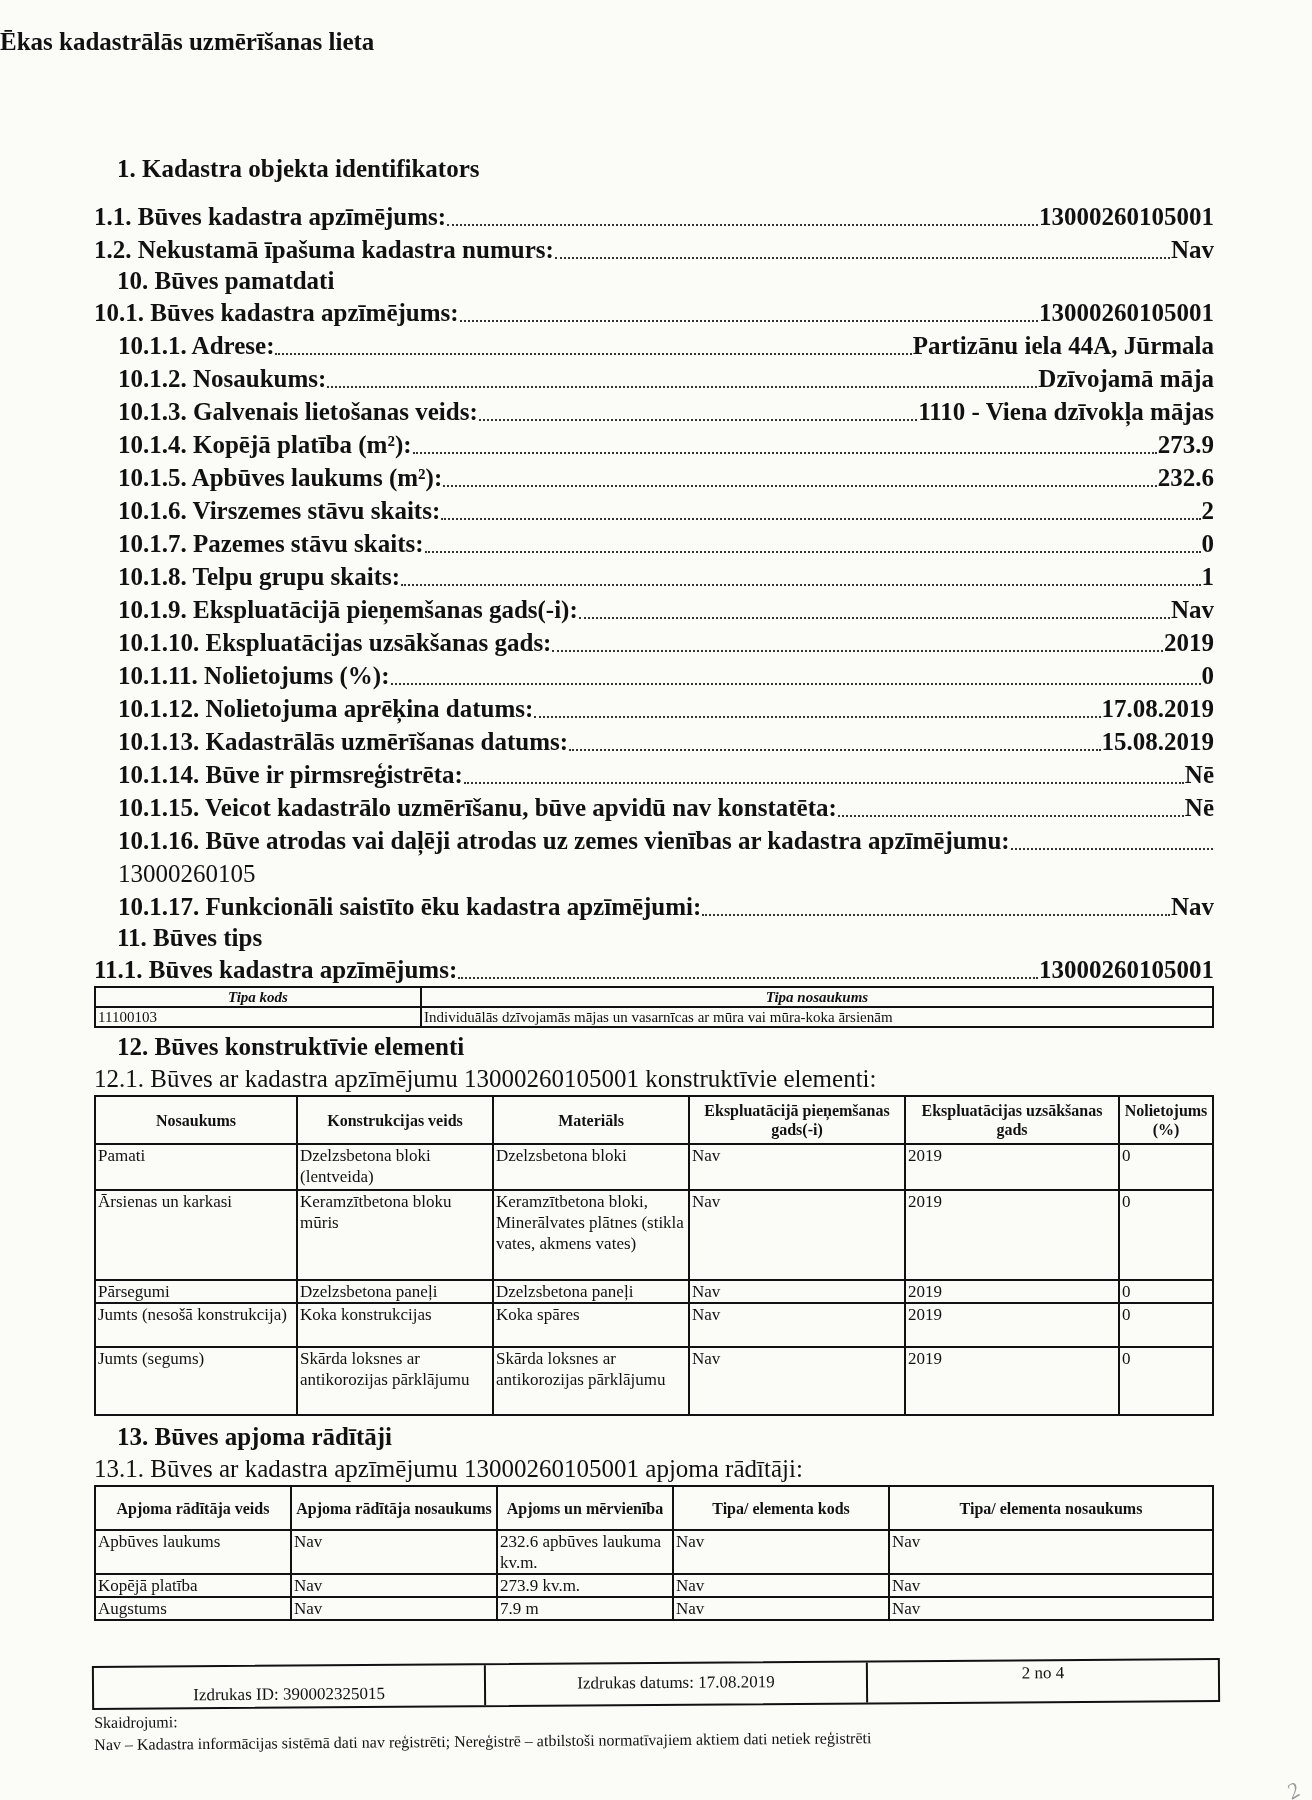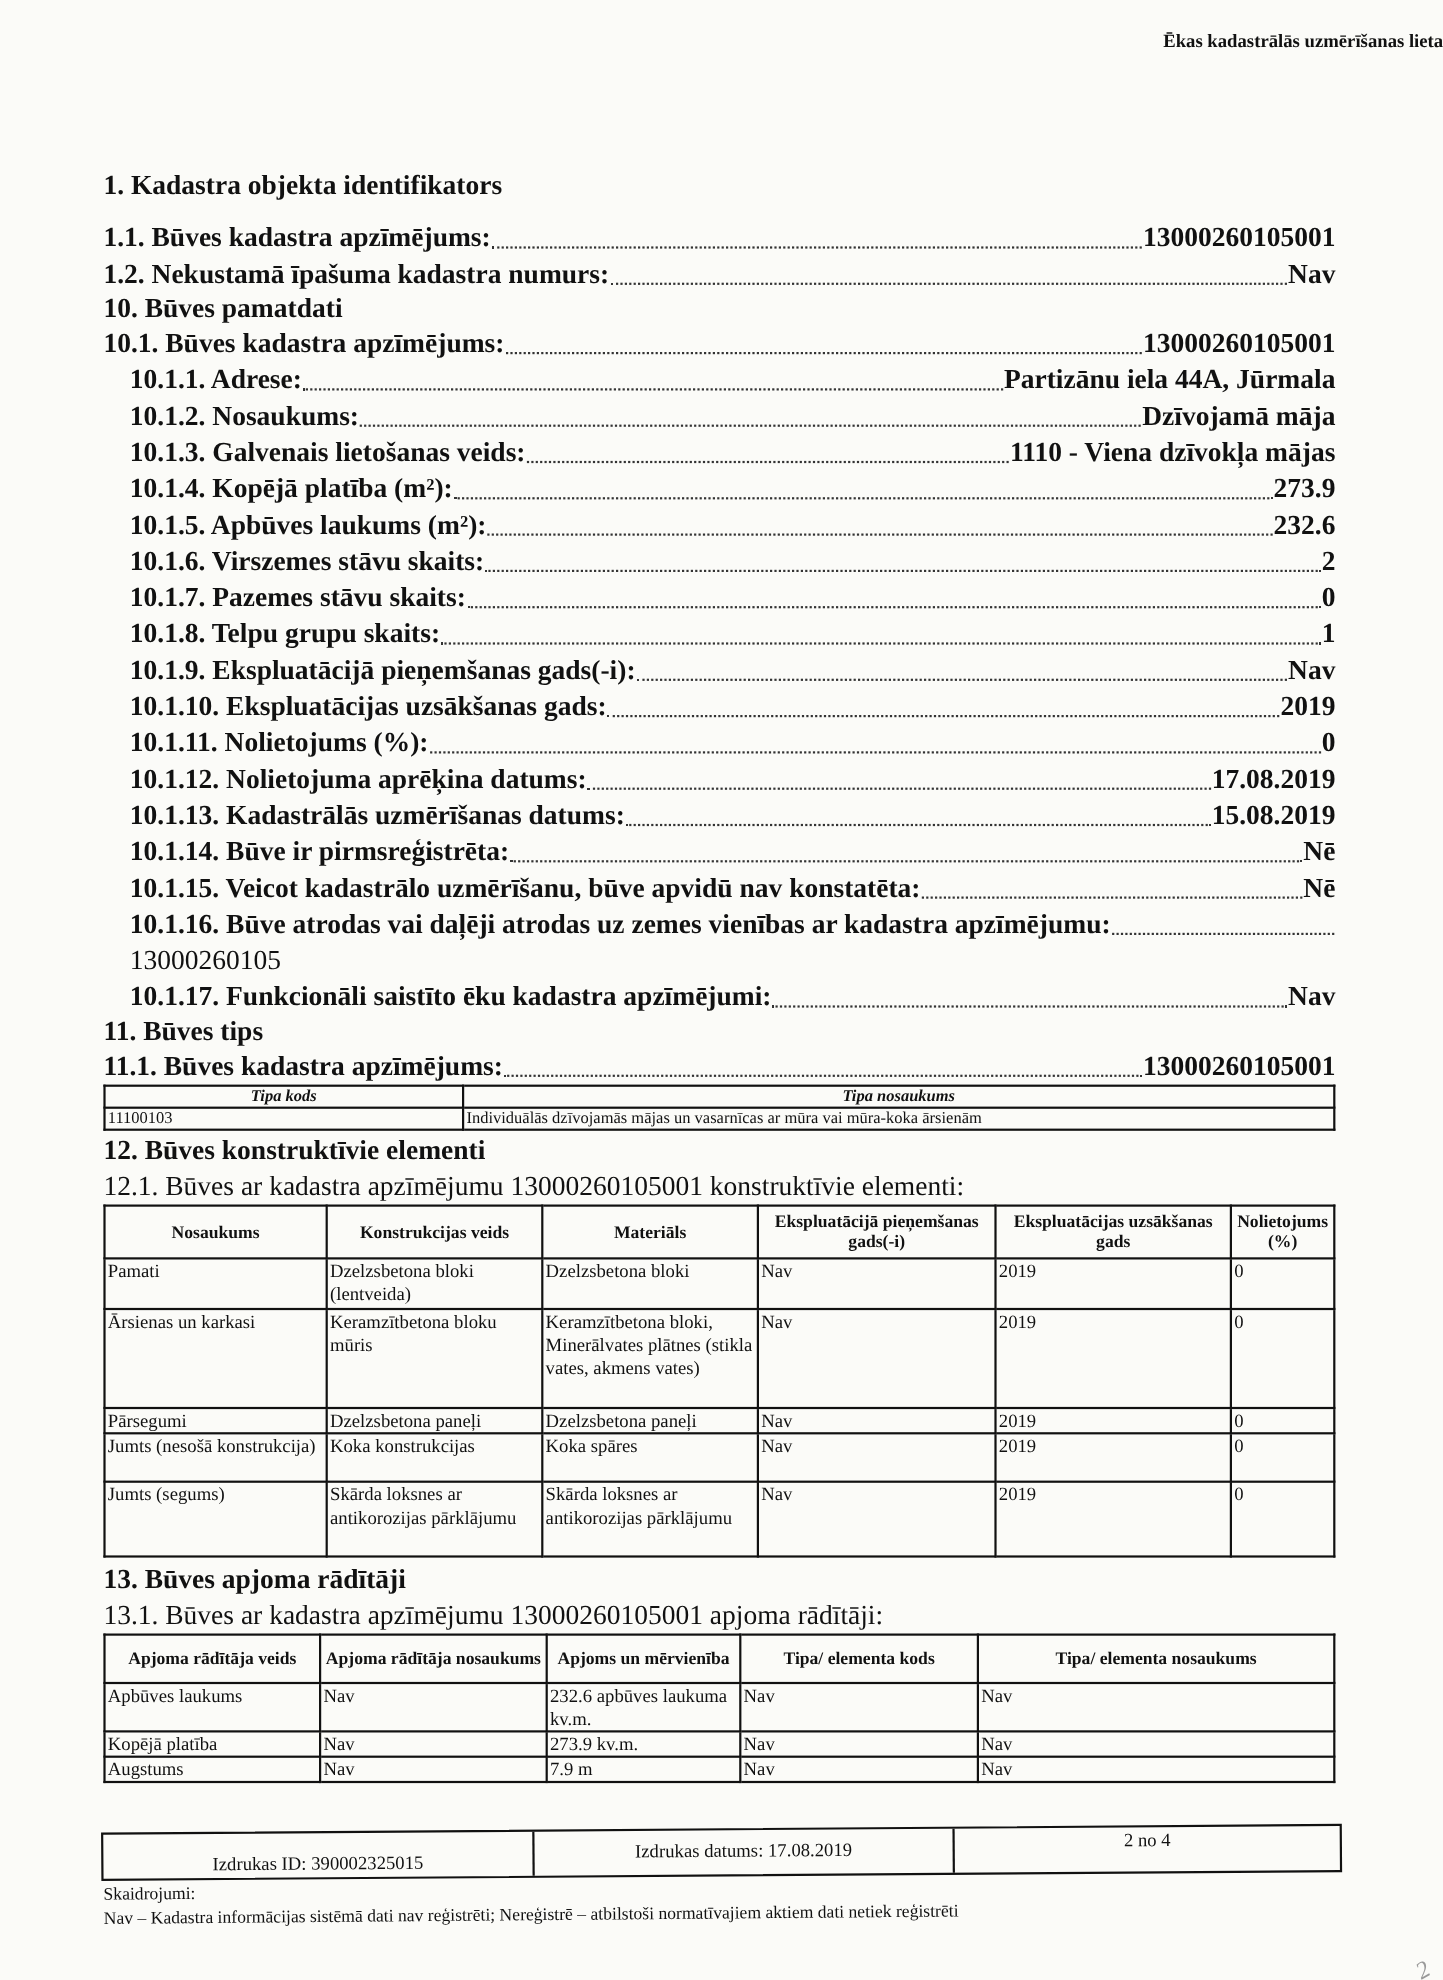--- a/index.html
+++ b/index.html
@@ -7,26 +7,27 @@
     width: 1312px; height: 1800px;
     background: #fbfbf8;
     font-family: "Liberation Serif", "DejaVu Serif", serif;
     color: #111;
     position: relative;
     overflow: hidden;
   }
   .page { position: absolute; left: 0; top: 0; width: 1312px; height: 1800px; }
   .title {
     position: absolute; top: 28px; left: 0; width: 1312px;
-    text-align: right; font-weight: bold; font-size: 17px;
+    text-align: left; font-weight: bold; font-size: 25px;
   }
   .content { position: absolute; left: 94px; top: 154px; width: 1120px; }
   .h {
     font-weight: bold; font-size: 25px; line-height: 30px;
     white-space: nowrap;
+    margin-left: 23px;
   }
   .row {
     display: flex; align-items: baseline;
     font-size: 25px; line-height: 33px; white-space: nowrap; font-weight: bold;
   }
   .row.bold { font-weight: bold; margin-top: 16px; }
   .row.ind1 { padding-left: 24px; }
   .row .lbl { flex: 0 0 auto; }
   .row .dots {
     flex: 1 1 auto; overflow: hidden; margin: 0 1px;

